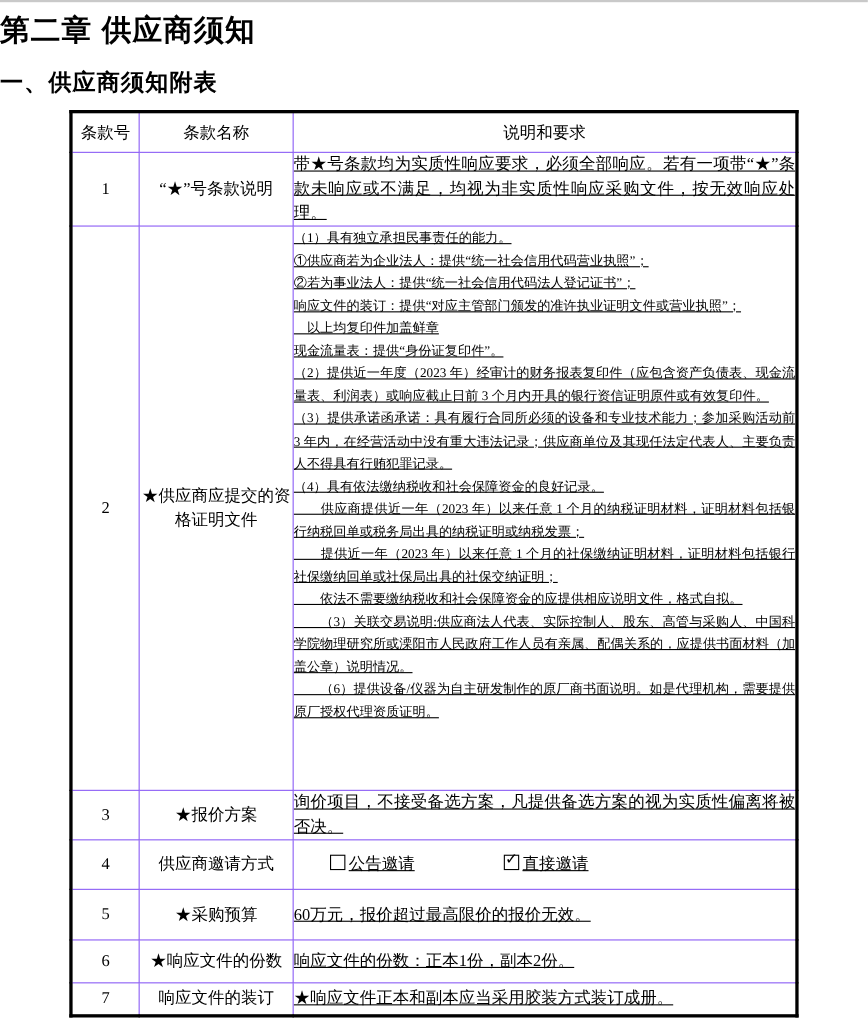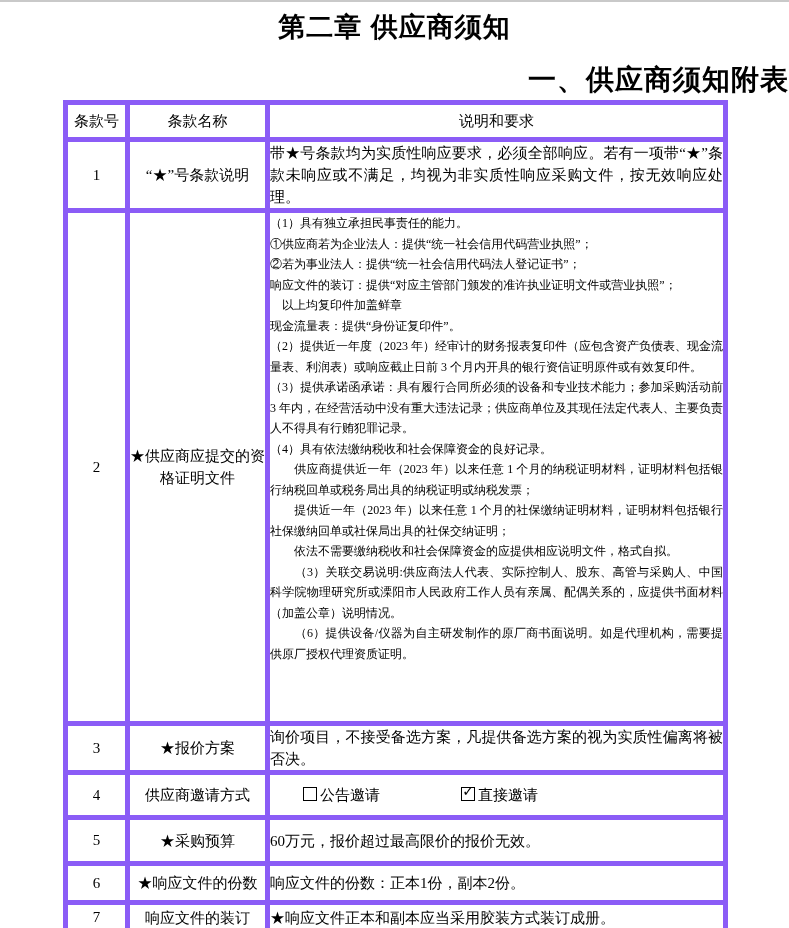--- a/index.html
+++ b/index.html
@@ -3,49 +3,49 @@
 <meta charset="utf-8">
 <style>
   html,body{margin:0;padding:0;}
   body{
     width:789px;height:928px;background:#ffffff;position:relative;
     font-family:"Liberation Serif","DejaVu Serif",serif;color:#000;
     overflow:hidden;
   }
   .top-hairline{position:absolute;top:0;left:0;width:789px;height:2px;background:#c9c9c9;}
   .doc-title{
-    position:absolute;top:9px;left:0;width:789px;text-align:center;
+    position:absolute;top:9px;left:0;width:789px;text-align:left;
     font-family:"Liberation Sans","DejaVu Sans",sans-serif;
     font-size:27px;font-weight:bold;letter-spacing:1px;
   }
   .doc-subtitle{
-    position:absolute;top:61px;left:0;width:789px;text-align:right;
+    position:absolute;top:61px;left:0;width:789px;text-align:left;
     font-family:"Liberation Sans","DejaVu Sans",sans-serif;
-    font-size:28px;font-weight:bold;letter-spacing:1px;
+    font-size:21px;font-weight:bold;letter-spacing:1px;
   }
   table.notice{
     position:absolute;left:63px;top:100px;width:660px;
     border-collapse:collapse;table-layout:fixed;
     background:#fff;
   }
   table.notice{border:3px solid #000;}
   table.notice td,table.notice th{
-    border:5px solid #8b5cf6;
+    border:1px solid #8b5cf6;
     font-weight:normal;
     font-size:15px;
     padding:0;
     overflow:hidden;
   }
   col.c-no{width:62px;}
   col.c-name{width:140px;}
   col.c-desc{width:458px;}
   th.hcell{text-align:center;vertical-align:middle;}
   td.no-cell{text-align:center;vertical-align:middle;}
   td.name-cell{text-align:center;vertical-align:middle;padding:2px 6px;line-height:22px;}
-  td.desc-cell{vertical-align:middle;padding:2px 4px 2px 5px;text-align:justify;line-height:22px;}
+  td.desc-cell{vertical-align:middle;padding:2px 4px 2px 5px;text-align:justify;line-height:22px;text-decoration:underline;}
   tr.h-header{height:37px;}
   tr.h-r1{height:53px;}
   tr.h-r2{height:513px;}
   tr.h-r3{height:39px;}
   tr.h-r4{height:45px;}
   tr.h-r5{height:46px;}
   tr.h-r6{height:39px;}
   tr.h-r7{height:30px;}
   td.desc-long{vertical-align:top;padding:1px 3px 0 5px;}
   .para{font-size:12px;line-height:20.5px;text-align:justify;}

